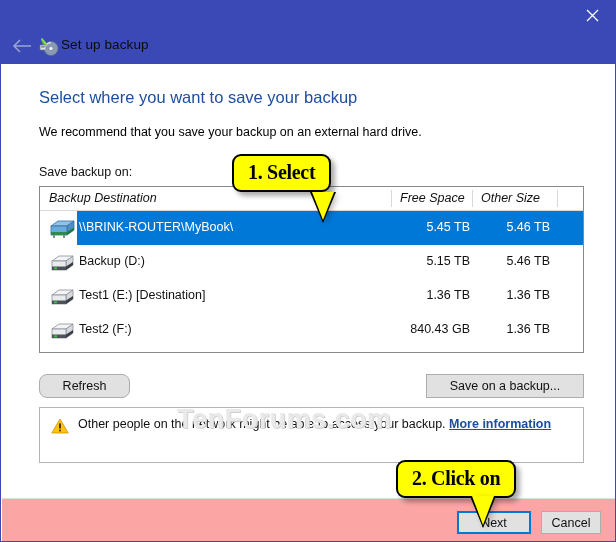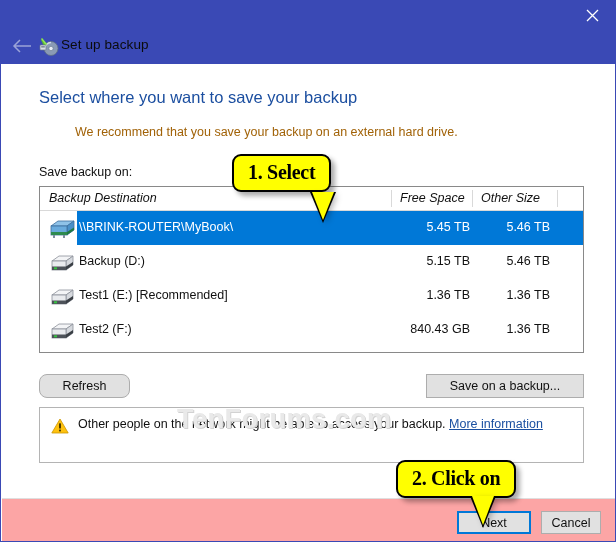--- a/index.html
+++ b/index.html
@@ -78,23 +78,22 @@
     position: absolute;
     left: 37px; top: 24px;
     font-size: 16.5px;
     color: #1c4fa0;
     white-space: nowrap;
   }
   #subheading {
     position: absolute;
     left: 37px; top: 61px;
     font-size: 12.5px;
-    color: #a16207;
-    white-space: nowrap;
-    margin-left: 36px;
+    color: #000000;
+    white-space: nowrap;
   }
   #savelabel {
     position: absolute;
     left: 37px; top: 101px;
     font-size: 12.5px;
     color: #111111;
     white-space: nowrap;
   }
 
   
@@ -228,20 +227,21 @@
     position: absolute;
     left: 38px; top: 9px;
     font-size: 12.5px;
     color: #111111;
     white-space: nowrap;
   }
   #warnlink {
     color: #1a4fa0;
     text-decoration: underline;
     cursor: default;
+    font-weight: bold;
   }
 
   
   #footer {
     position: absolute;
     left: 1px; top: 497px;
     width: 613px;
     height: 44px;
     background: #fca5a5;
     border-top: 1px solid #dfdfdf;
@@ -427,21 +427,21 @@
           <div class="icon">
             <svg width="30" height="24" viewBox="0 0 30 24">
               <path d="M5 10 L12 5 L26 5 L19 10 Z" fill="#f3f4f6" stroke="#8b9099" stroke-width="0.8"></path>
               <path d="M19 10 L26 5 L26 14 L19 19 Z" fill="#d6d9de" stroke="#8b9099" stroke-width="0.8"></path>
               <rect x="5" y="10" width="14" height="9" fill="#e9ebee" stroke="#8b9099" stroke-width="0.8"></rect>
               <rect x="5" y="15.5" width="14" height="3.5" fill="#4d5259"></rect>
               <path d="M19 15.5 L26 11 L26 14 L19 19 Z" fill="#3a3f45"></path>
               <rect x="7" y="16.3" width="3" height="2" fill="#35c23f"></rect>
             </svg>
           </div>
-          <div class="name">Test1 (E:) [Recommended]</div>
+          <div class="name">Test1 (E:) [Destination]</div>
           <div class="free">1.36 TB</div>
           <div class="total">1.36 TB</div>
         </div>
 
         <div class="row">
           <div class="icon">
             <svg width="30" height="24" viewBox="0 0 30 24">
               <path d="M5 10 L12 5 L26 5 L19 10 Z" fill="#f3f4f6" stroke="#8b9099" stroke-width="0.8"></path>
               <path d="M19 10 L26 5 L26 14 L19 19 Z" fill="#d6d9de" stroke="#8b9099" stroke-width="0.8"></path>
               <rect x="5" y="10" width="14" height="9" fill="#e9ebee" stroke="#8b9099" stroke-width="0.8"></rect>

